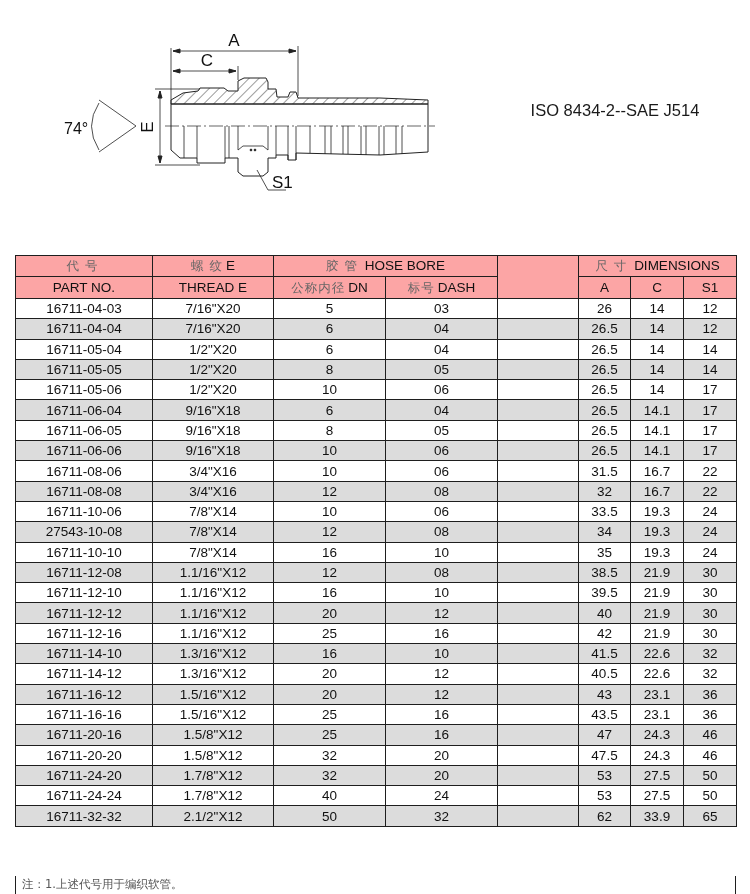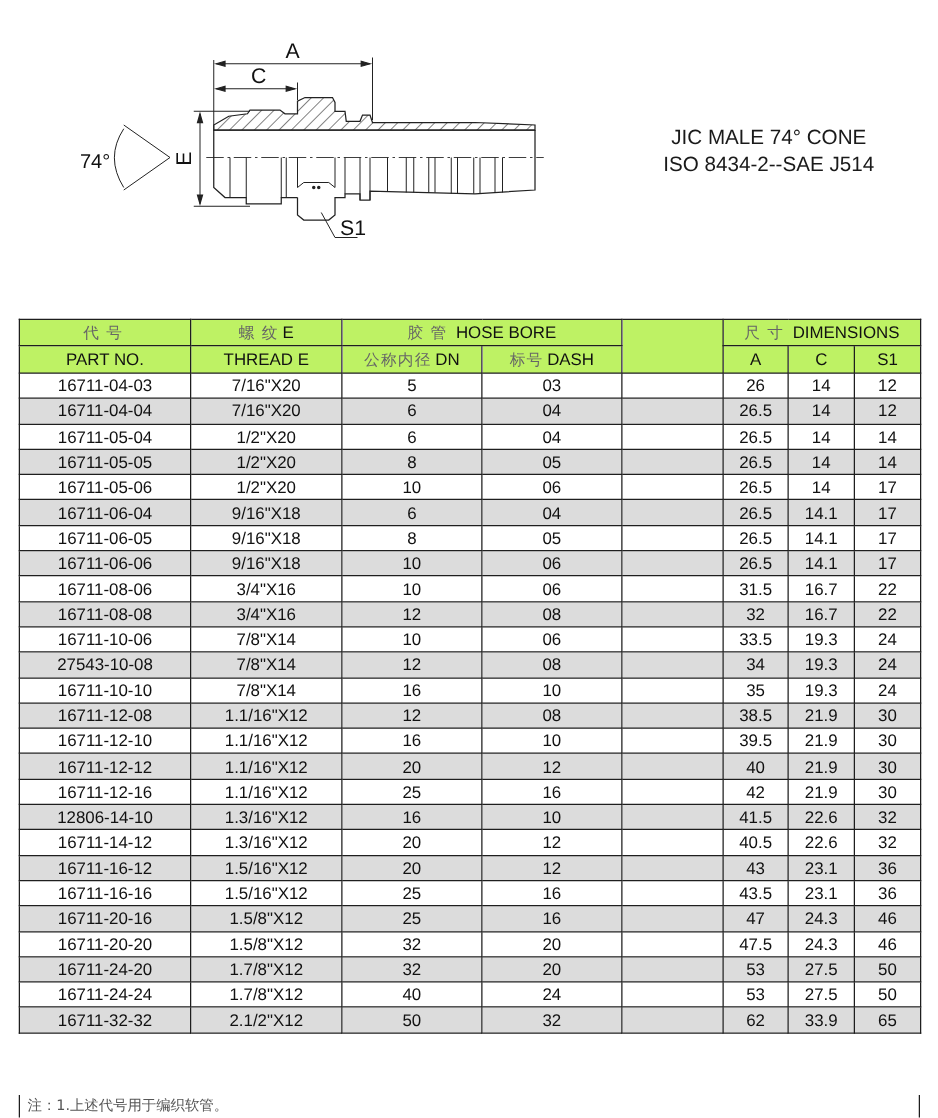--- a/index.html
+++ b/index.html
@@ -6,21 +6,21 @@
   body { width: 750px; height: 894px; position: relative; overflow: hidden;
          font-family: "Liberation Sans", "DejaVu Sans", sans-serif; color: #111; }
   .drawing { position: absolute; left: 0; top: 0; width: 480px; height: 220px; }
   .title { position: absolute; left: 500px; top: 99px; width: 230px; text-align: center;
            font-size: 16.5px; line-height: 22px; color: #1a1a1a; }
   .title div { white-space: nowrap; }
   table.spec { position: absolute; left: 15px; top: 255px; width: 721px; border-collapse: collapse;
                table-layout: fixed; font-size: 13.5px; }
   table.spec td, table.spec th { border: 1.5px solid #1e1e1e; padding: 0; text-align: center;
                font-weight: normal; white-space: nowrap; overflow: hidden; }
-  table.spec thead th { background: #bef264; height: 20px; line-height: 20px; font-size: 13.5px; }
+  table.spec thead th { background: #fca5a5; height: 20px; line-height: 20px; font-size: 13.5px; }
   table.spec thead tr.h2 th { height: 21px; line-height: 21px; }
   .cn { color: #666; letter-spacing: 1px; font-family: "DejaVu Sans", sans-serif; font-size: 12.5px; margin-right: 3px; }
   table.spec tbody td { height: 19.3px; line-height: 19px; }
   table.spec tbody tr:nth-child(even) td { background: #dcdcdc; }
   table.spec tbody tr:nth-child(odd) td { background: #ffffff; }
   .notes { position: absolute; left: 15px; top: 839px; width: 717px; height: 36px;
            border: 1.5px solid #1e1e1e; border-top: none; font-size: 12.5px; padding-left: 6px; box-sizing: border-box; width: 721px; margin-top: 37px; }
   .notes .line { height: 17px; line-height: 17px; white-space: nowrap; }
   .notes .n2 { position: absolute; left: 214px; }
   .notes .cn-note { color: #555; font-family: "DejaVu Sans", sans-serif; font-size: 11.5px; }
@@ -94,21 +94,20 @@
     <polyline points="257,170 268,190 286,190" stroke-width="0.8"></polyline>
   </g>
   <text x="234" y="46" font-size="17" text-anchor="middle" fill="#111" font-family="Liberation Sans, sans-serif">A</text>
   <text x="207" y="66" font-size="17" text-anchor="middle" fill="#111" font-family="Liberation Sans, sans-serif">C</text>
   <text x="0" y="0" font-size="17" text-anchor="middle" fill="#111" font-family="Liberation Sans, sans-serif" transform="translate(153,127) rotate(-90)">E</text>
   <text x="272" y="188" font-size="17" fill="#111" font-family="Liberation Sans, sans-serif">S1</text>
   <text x="64" y="134" font-size="16" fill="#111" font-family="Liberation Sans, sans-serif">74°</text>
 </svg>
 
 <div class="title">
-  <div>JIC MALE 74°  CONE</div>
   <div>ISO 8434-2--SAE J514</div>
 </div>
 
 <table class="spec">
   <colgroup>
     <col style="width:137px">
       <col style="width:121px">
       <col style="width:112px">
       <col style="width:112px">
     <col style="width:81px">
@@ -299,21 +298,21 @@
         <td>16711-12-16</td>
         <td>1.1/16"X12</td>
         <td>25</td>
         <td>16</td>
         <td></td>
         <td>42</td>
         <td>21.9</td>
         <td>30</td>
       </tr>
       <tr>
-        <td>12806-14-10</td>
+        <td>16711-14-10</td>
         <td>1.3/16"X12</td>
         <td>16</td>
         <td>10</td>
         <td></td>
         <td>41.5</td>
         <td>22.6</td>
         <td>32</td>
       </tr>
       <tr>
         <td>16711-14-12</td>

